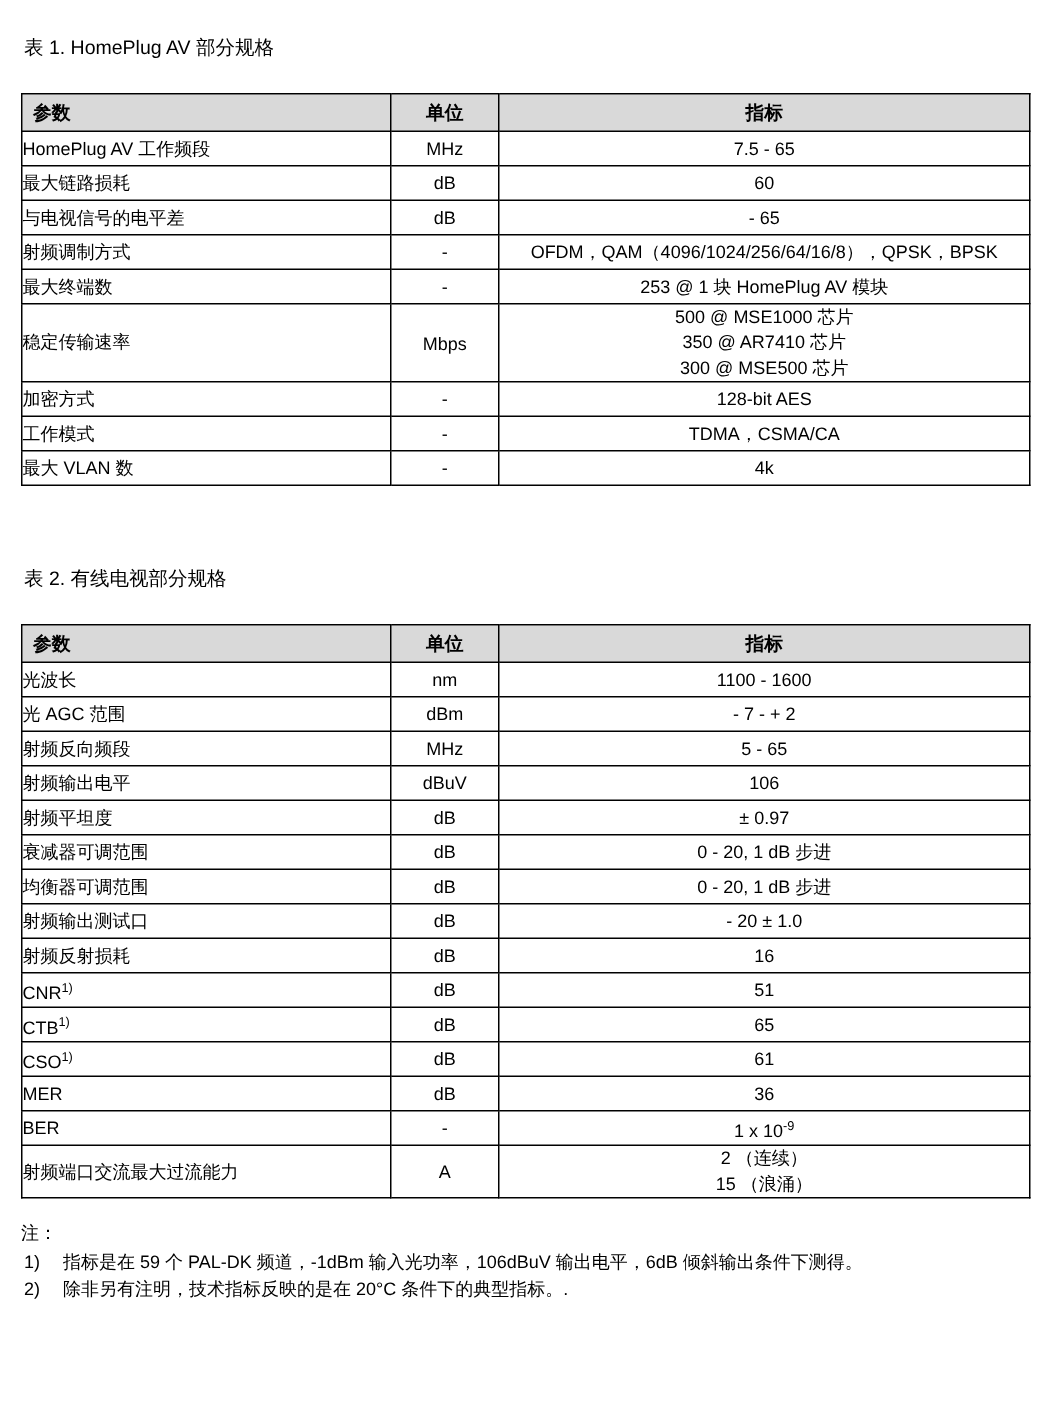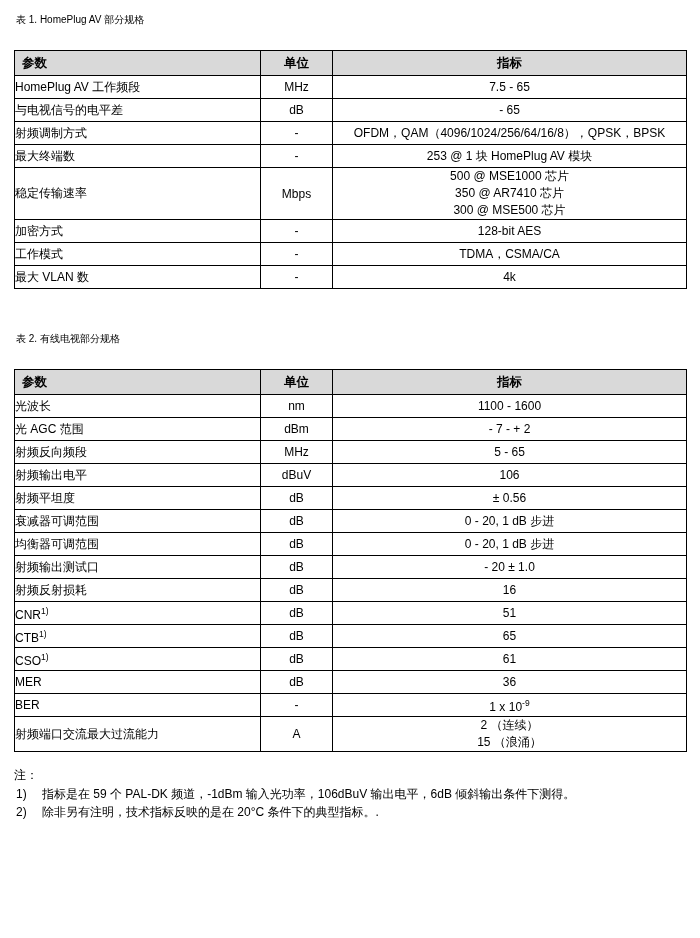--- a/index.html
+++ b/index.html
@@ -15,23 +15,23 @@
     -webkit-font-smoothing: antialiased;
   }
   .page {
     position: relative;
     width: 700px;
     height: 938px;
     box-sizing: border-box;
     padding: 10px 14px 0 14px;
   }
   .table-caption {
-    font-size: 10px;
+    font-size: 13px;
     line-height: 20px;
-    margin: 0 0 5px 2px;
+    margin: 12px 0 5px 2px;
     font-weight: normal;
     color: #000;
   }
   table.spec {
     border-collapse: collapse;
     width: 672px;
     table-layout: fixed;
     font-size: 12px;
     margin-top: 20px;
   }
@@ -120,20 +120,25 @@
         <th>指标</th>
       </tr>
     </thead>
     <tbody>
       <tr class="row">
         <td class="param">HomePlug AV  工作频段</td>
         <td class="unit">MHz</td>
         <td class="value">7.5 - 65</td>
       </tr>
       <tr class="row">
+        <td class="param">最大链路损耗</td>
+        <td class="unit">dB</td>
+        <td class="value">60</td>
+      </tr>
+      <tr class="row">
         <td class="param">与电视信号的电平差</td>
         <td class="unit">dB</td>
         <td class="value">- 65</td>
       </tr>
       <tr class="row">
         <td class="param">射频调制方式</td>
         <td class="unit">-</td>
         <td class="value">OFDM，QAM（4096/1024/256/64/16/8），QPSK，BPSK</td>
       </tr>
       <tr class="row">
@@ -203,21 +208,21 @@
         <td class="value">5 - 65</td>
       </tr>
       <tr class="row">
         <td class="param">射频输出电平</td>
         <td class="unit">dBuV</td>
         <td class="value">106</td>
       </tr>
       <tr class="row">
         <td class="param">射频平坦度</td>
         <td class="unit">dB</td>
-        <td class="value">± 0.56</td>
+        <td class="value">± 0.97</td>
       </tr>
       <tr class="row">
         <td class="param">衰减器可调范围</td>
         <td class="unit">dB</td>
         <td class="value">0 - 20, 1 dB 步进</td>
       </tr>
       <tr class="row">
         <td class="param">均衡器可调范围</td>
         <td class="unit">dB</td>
         <td class="value">0 - 20, 1 dB 步进</td>

